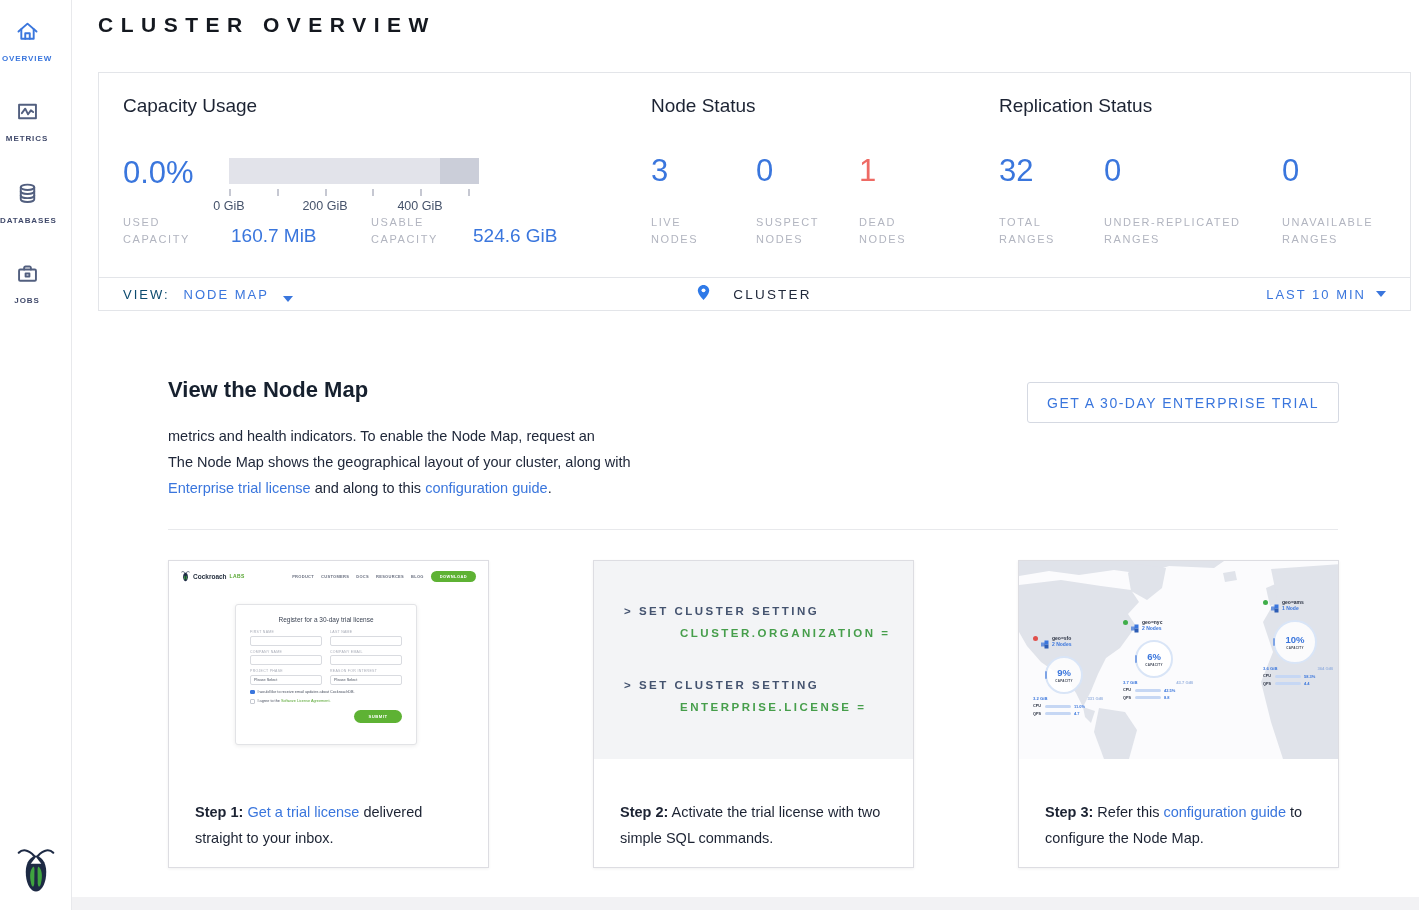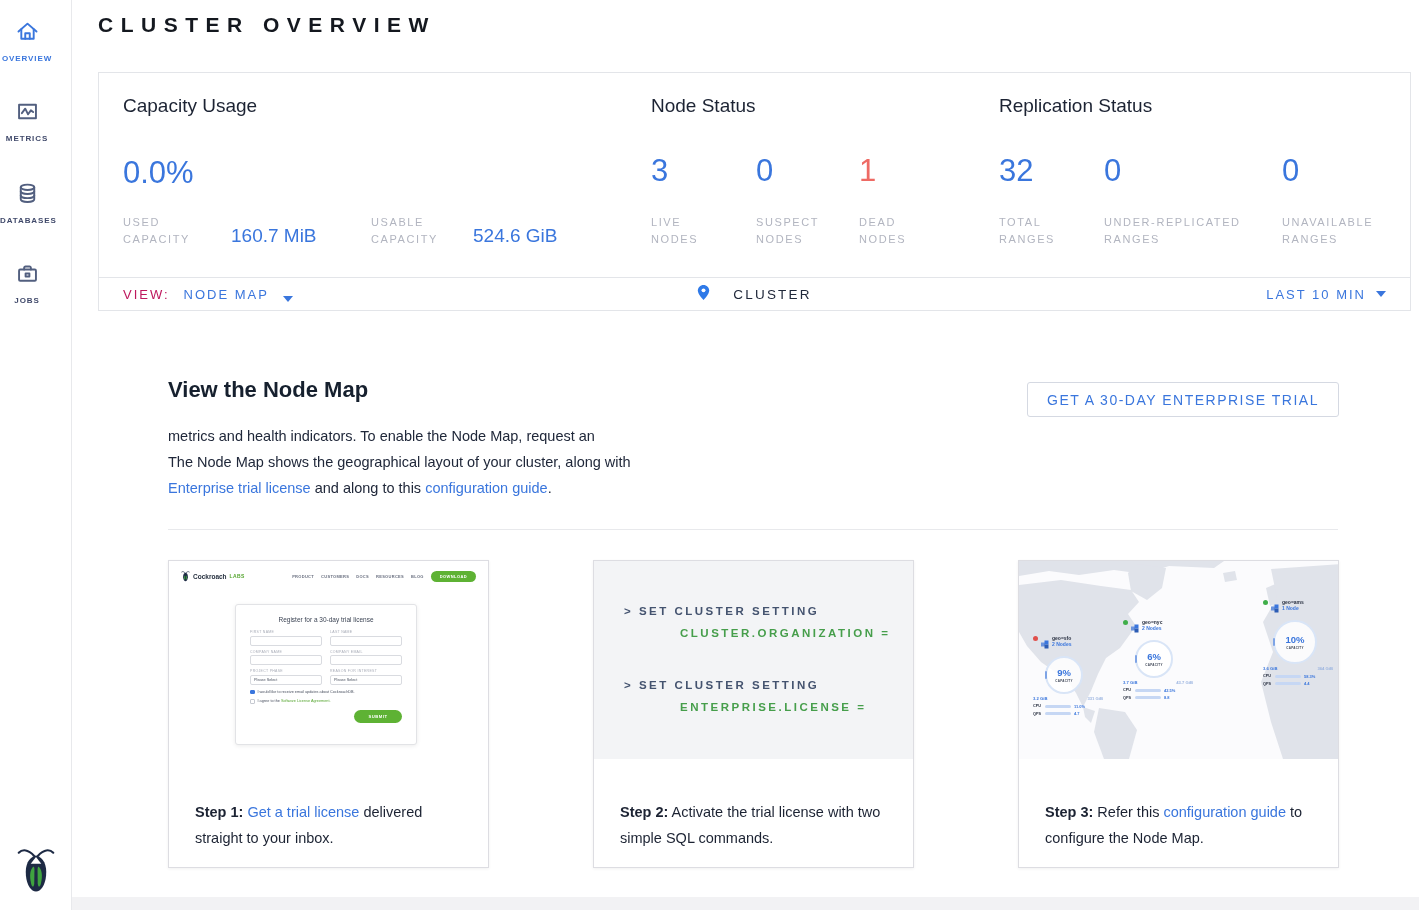--- a/index.html
+++ b/index.html
@@ -58,35 +58,35 @@
   }
   .cap-value { position:absolute; top:152px; font-size:19px; color:#3a76dd; }
 
   
   .view-bar {
     position:absolute; left:26px; top:277px; width:1313px; height:34px;
     background:#fff; border:1px solid #e3e5e9;
     display:flex; align-items:center; padding:0 24px;
   }
   .vb-left { display:flex; align-items:center; gap:14px; font-size:13px; letter-spacing:2px; }
-  .vb-view-label { color:#be185d; }
+  .vb-view-label { color:#0c4a6e; }
   .vb-dropdown { display:flex; align-items:flex-end; gap:14px; color:#3a76dd; cursor:pointer; }
   .caret { width:0; height:0; border-left:5px solid transparent; border-right:5px solid transparent; border-top:6px solid #3a76dd; }
   .vb-center {
     position:absolute; left:0; right:0; display:flex; justify-content:center;
     align-items:center; gap:23px; font-size:13.5px; letter-spacing:2.2px; color:#20283a;
   }
   .vb-right { margin-left:auto; display:flex; align-items:center; gap:10px; font-size:13px; letter-spacing:2px; color:#3a76dd; cursor:pointer; }
 
   
   .nm-heading { position:absolute; left:96px; top:377px; font-size:22px; font-weight:600; color:#16202e; }
   .nm-paragraph { position:absolute; left:96px; top:423px; font-size:14.5px; line-height:26px; color:#20283a; }
   a.link { color:#3a76dd; text-decoration:none; cursor:pointer; }
   .trial-btn {
-    position:absolute; left:955px; top:382px; width:312px; height:35px;
+    position:absolute; left:955px; top:382px; width:312px; height:41px;
     background:#fff; border:1px solid #d5d9e2; border-radius:3px;
     color:#3a76dd; font-size:14px; letter-spacing:1.5px;
     display:flex; align-items:center; justify-content:center; cursor:pointer;
     font-family:"Liberation Sans", sans-serif;
   }
   .divider { position:absolute; left:96px; top:529px; width:1170px; height:1px; background:#e8e9ec; }
 
   
   .step-card {
     position:absolute; top:560px; width:321px; height:308px;
@@ -219,20 +219,33 @@
 </div>
 
 <div class="main">
 
   <div class="page-title">CLUSTER OVERVIEW</div>
 
   <div class="summary-card">
 
     <div class="section-title" style="left:24px;">Capacity Usage</div>
     <div class="cap-percent">0.0%</div>
+    <div class="gauge">
+      <div class="gauge-used" style="width: 0%;"></div>
+      <div class="gauge-reserved" style="width: 15.6%;"></div>
+      <span class="gauge-tick" style="left:0;"></span>
+      <span class="gauge-tick" style="left:48px;"></span>
+      <span class="gauge-tick" style="left:96px;"></span>
+      <span class="gauge-tick" style="left:143px;"></span>
+      <span class="gauge-tick" style="left:191px;"></span>
+      <span class="gauge-tick" style="left:239px;"></span>
+      <span class="gauge-tick-label" style="left:0;">0 GiB</span>
+      <span class="gauge-tick-label" style="left:96px;">200 GiB</span>
+      <span class="gauge-tick-label" style="left:191px;">400 GiB</span>
+    </div>
     <div class="stat-label" style="left:24px;">
       <span>USED</span><br>
       <span>CAPACITY</span>
     </div>
     <div class="cap-value" style="left:132px;">160.7 MiB</div>
     <div class="stat-label" style="left:272px;">
       <span>USABLE</span><br>
       <span>CAPACITY</span>
     </div>
     <div class="cap-value" style="left:374px;">524.6 GiB</div>

